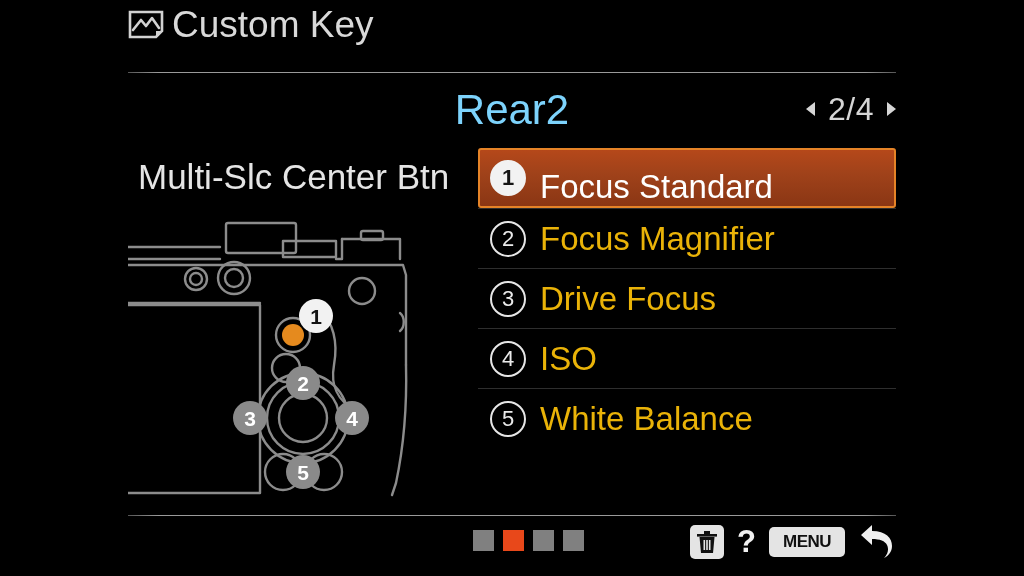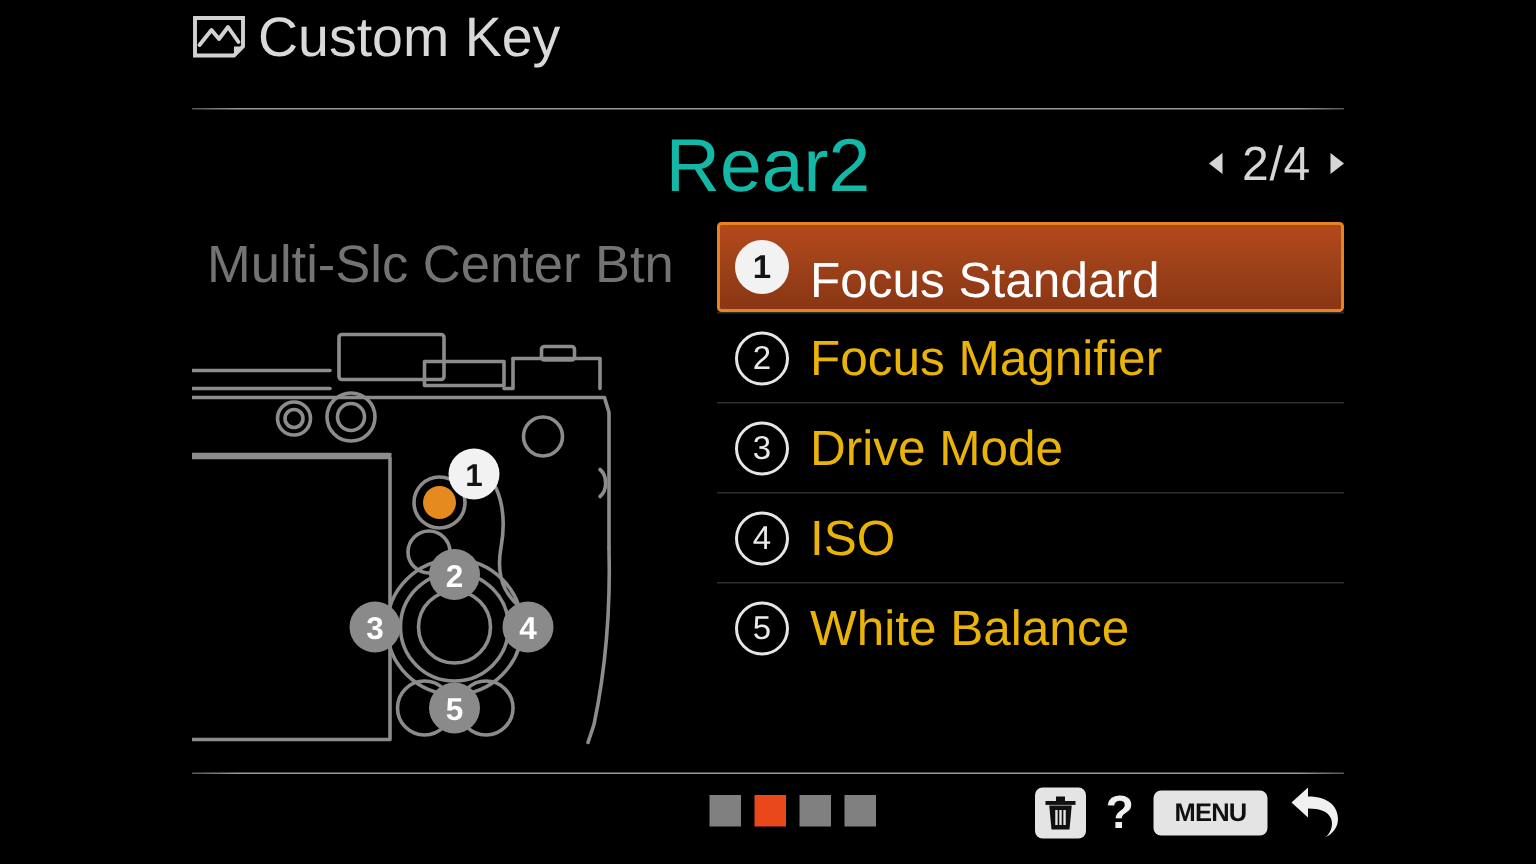--- a/index.html
+++ b/index.html
@@ -59,23 +59,23 @@
     left: 128px;
     top: 88px;
     width: 768px;
     height: 46px;
   }
   .page-title {
     position: absolute;
     left: 50%;
     transform: translateX(-50%);
     top: 0;
-    font-size: 50px;
+    font-size: 42px;
     line-height: 44px;
-    color: #14b8a6;
+    color: #7dd3fc;
     white-space: nowrap;
   }
   .pager {
     position: absolute;
     right: 0;
     top: 6px;
     display: flex;
     align-items: center;
     gap: 13px;
     color: #d6d6d6;
@@ -92,21 +92,21 @@
   .tri-right { border-left: 9px solid #d6d6d6; }
   .pager-count { letter-spacing: 0.5px; }
 
   
   .assign-label {
     position: absolute;
     left: 138px;
     top: 155px;
     font-size: 35px;
     line-height: 44px;
-    color: #737373;
+    color: #e5e5e5;
     white-space: nowrap;
   }
   .camera-art {
     position: absolute;
     left: 128px;
     top: 215px;
     width: 340px;
     height: 285px;
   }
   .camera-art svg { display: block; width: 100%; height: 100%; }
@@ -321,21 +321,21 @@
     <div class="option-row selected">
       <span class="badge">1</span>
       <span class="option-label">Focus Standard</span>
     </div>
     <div class="option-row">
       <span class="badge">2</span>
       <span class="option-label">Focus Magnifier</span>
     </div>
     <div class="option-row">
       <span class="badge">3</span>
-      <span class="option-label">Drive Mode</span>
+      <span class="option-label">Drive Focus</span>
     </div>
     <div class="option-row">
       <span class="badge">4</span>
       <span class="option-label">ISO</span>
     </div>
     <div class="option-row">
       <span class="badge">5</span>
       <span class="option-label">White Balance</span>
     </div>
   </div>

